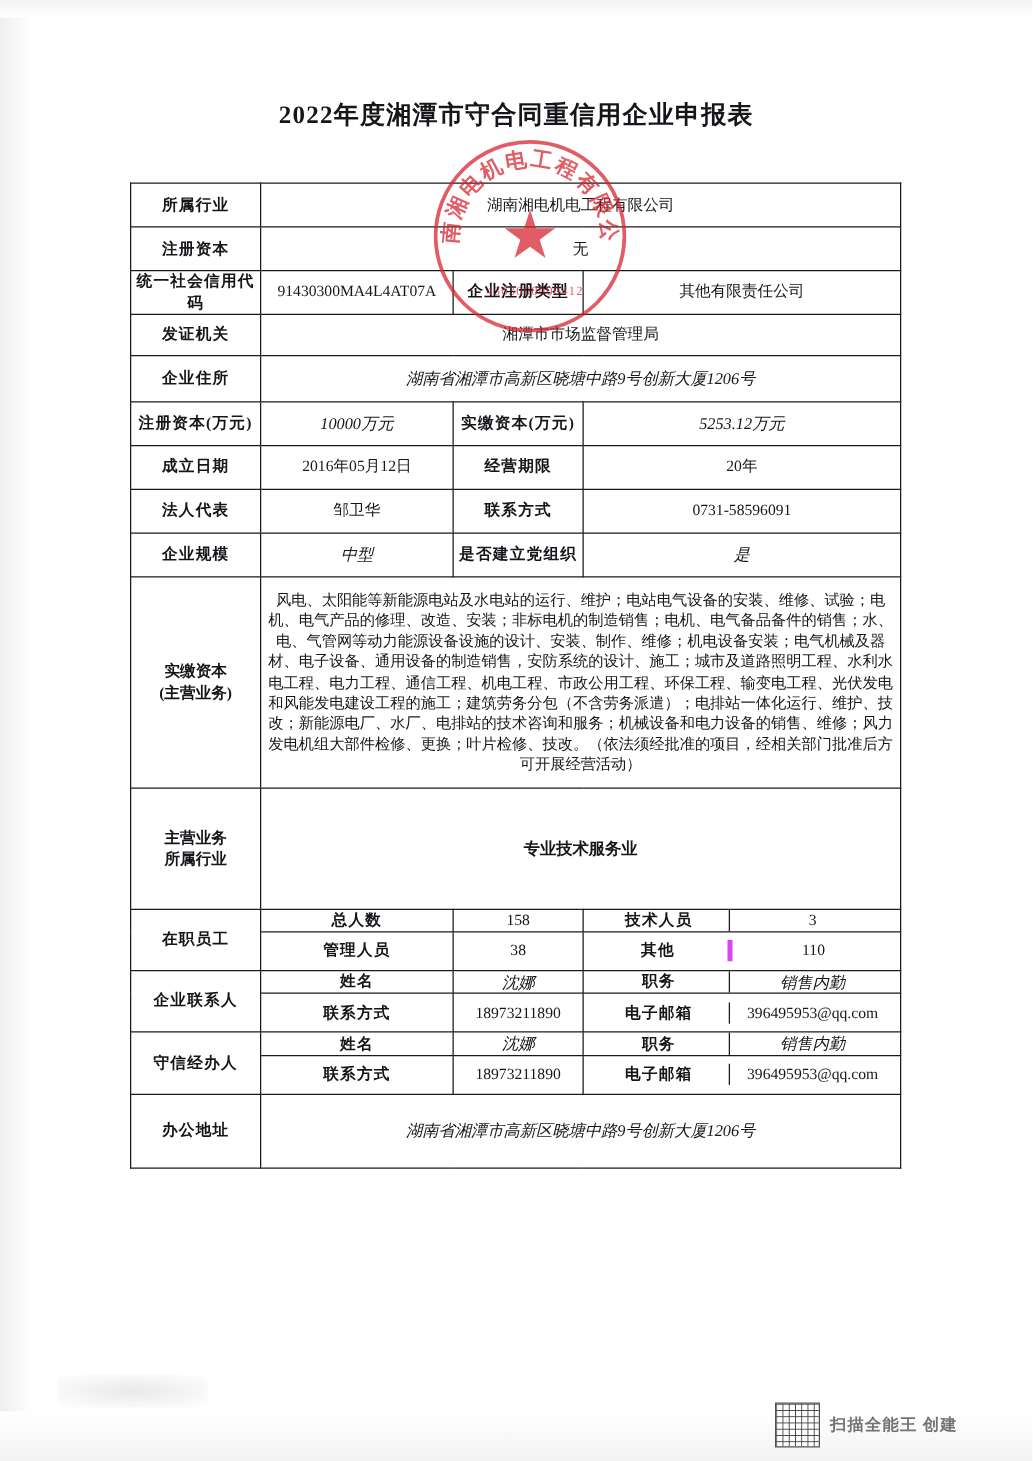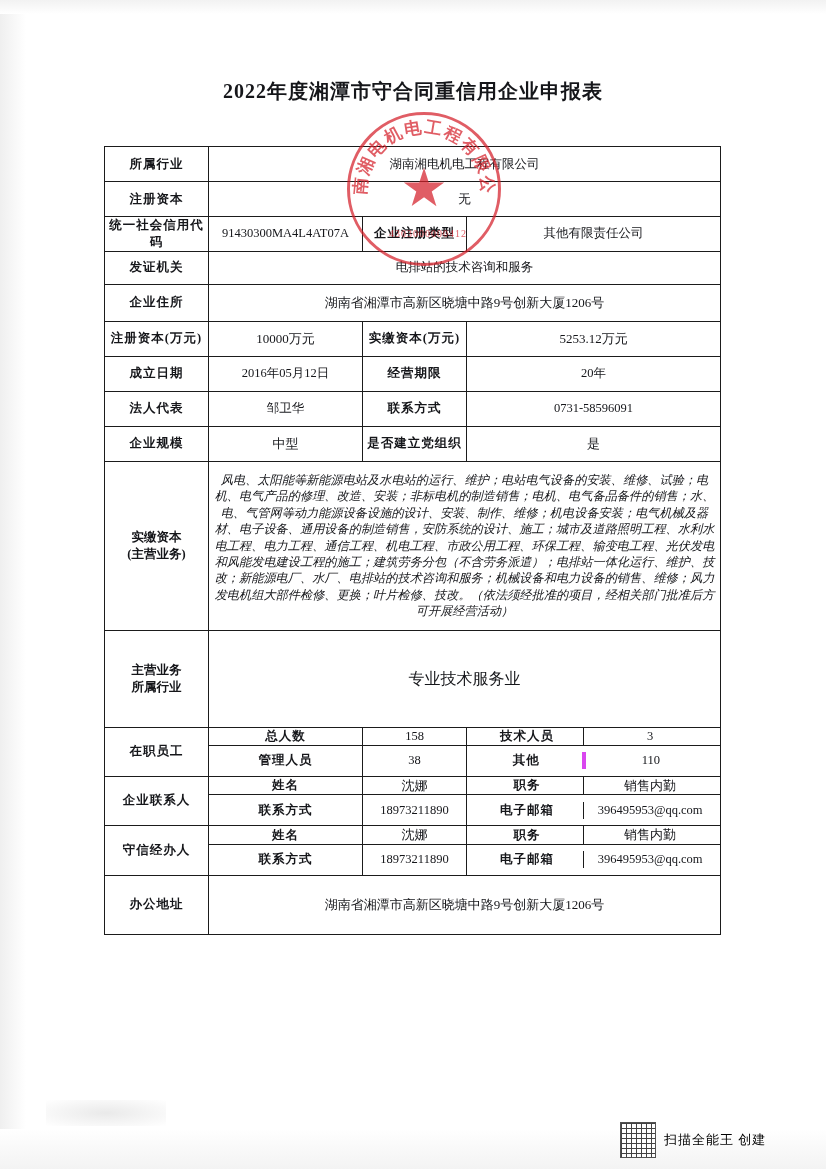--- a/index.html
+++ b/index.html
@@ -67,33 +67,34 @@
   .lbl {
     font-weight: bold;
     letter-spacing: 1px;
     font-size: 12.5px;
   }
   .val {
     font-size: 12.5px;
   }
   .val-big {
     font-size: 13px;
+    font-style: italic;
   }
   .scope-cell {
     text-align: left;
     font-size: 12.2px;
     line-height: 1.55;
     padding: 4px 6px 4px 6px;
     letter-spacing: 0px;
-    font-style: italic;
   }
   .industry-cell {
     text-align: left;
     padding-left: 8px;
-    font-size: 16px;
+    font-size: 13px;
+    font-weight: bold;
   }
   .lbl-two-line {
     font-weight: bold;
     line-height: 1.7;
     font-size: 12.5px;
   }
   
   .stamp {
     position: absolute;
     left: 347px;
@@ -151,22 +152,23 @@
     background-image:
       linear-gradient(90deg, #222 1px, transparent 1px),
       linear-gradient(#222 1px, transparent 1px);
     background-size: 5px 5px;
     background-color: #fff;
     border: 1px solid #333;
     opacity: 0.85;
   }
   .footer-text {
     font-size: 13px;
-    color: #000000;
+    color: #737373;
     letter-spacing: 1px;
+    font-weight: bold;
   }
   .smudge {
     position: absolute;
     left: 46px;
     top: 1100px;
     width: 120px;
     height: 26px;
     background: radial-gradient(ellipse at center, rgba(120,120,120,0.16), rgba(255,255,255,0));
     pointer-events: none;
   }
@@ -198,21 +200,21 @@
       <td class="val" colspan="3">无</td>
     </tr>
     <tr>
       <td class="lbl" style="height:32px">统一社会信用代码</td>
       <td class="val">91430300MA4L4AT07A</td>
       <td class="lbl">企业注册类型</td>
       <td class="val">其他有限责任公司</td>
     </tr>
     <tr>
       <td class="lbl" style="height:32px">发证机关</td>
-      <td class="val" colspan="3">电排站的技术咨询和服务</td>
+      <td class="val" colspan="3">湘潭市市场监督管理局</td>
     </tr>
     <tr>
       <td class="lbl" style="height:36px">企业住所</td>
       <td class="val-big" colspan="3">湖南省湘潭市高新区晓塘中路9号创新大厦1206号</td>
     </tr>
     <tr>
       <td class="lbl" style="height:34px">注册资本(万元)</td>
       <td class="val-big">10000万元</td>
       <td class="lbl">实缴资本(万元)</td>
       <td class="val-big">5253.12万元</td>

